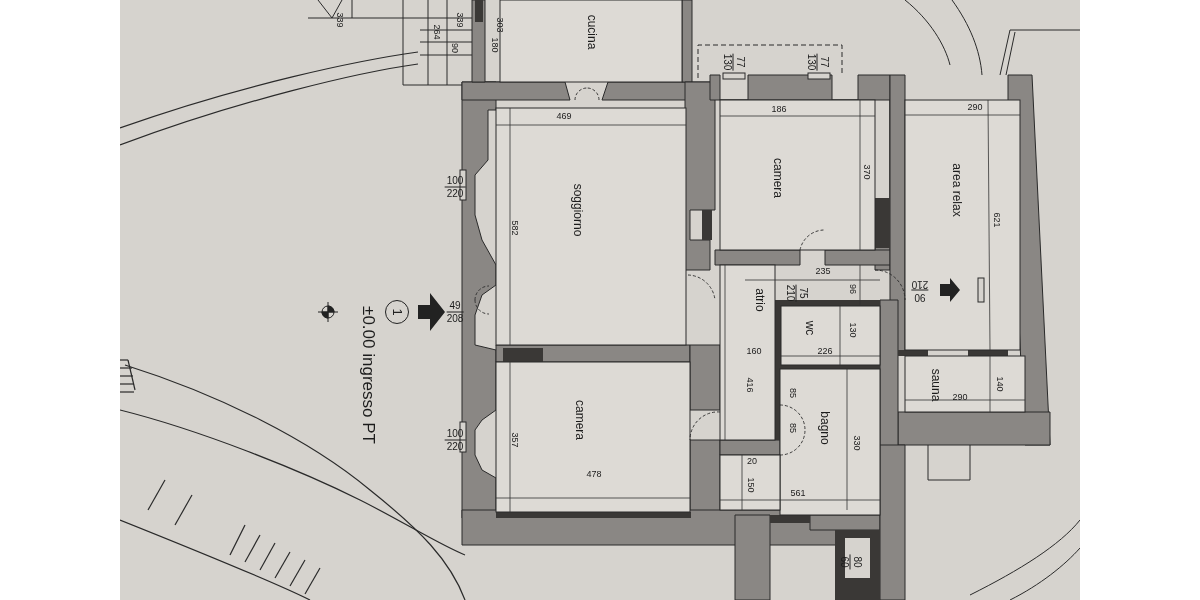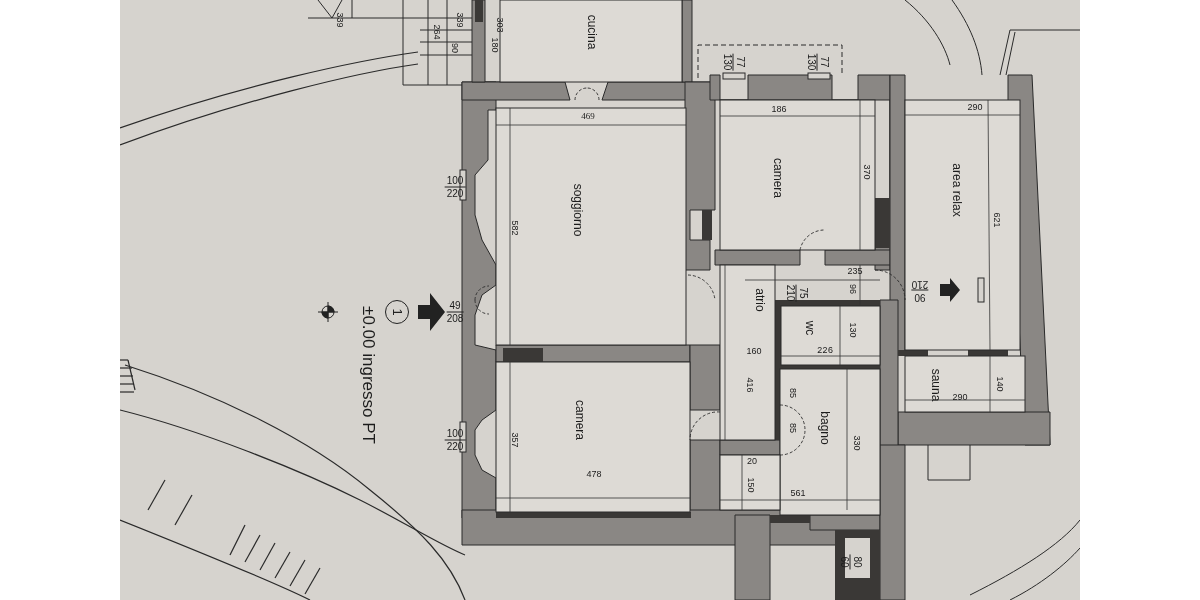--- a/index.html
+++ b/index.html
@@ -203,30 +203,30 @@
   <span class="lbl room rot" style="left:472px; top:32px;">cucina</span>
   <span class="lbl room rot" style="left:458px; top:210px;">soggiorno</span>
   <span class="lbl room rot" style="left:658px; top:178px;">camera</span>
   <span class="lbl room rot" style="left:837px; top:190px;">area relax</span>
   <span class="lbl room rot" style="left:640px; top:300px;">atrio</span>
   <span class="lbl room rot" style="left:690px; top:328px;">wc</span>
   <span class="lbl room rot" style="left:816px; top:385px;">sauna</span>
   <span class="lbl room rot" style="left:460px; top:420px;">camera</span>
   <span class="lbl room rot" style="left:705px; top:428px;">bagno</span>
 
-  <span class="lbl dim norot" style="left:468px; top:116px;font-family:Liberation Serif, serif;">469</span>
+  <span class="lbl dim norot" style="left:444px; top:116px;">469</span>
   <span class="lbl dim rot" style="left:395px; top:228px;">582</span>
   <span class="lbl dim norot" style="left:659px; top:109px;">186</span>
   <span class="lbl dim rot" style="left:747px; top:172px;">370</span>
   <span class="lbl dim norot" style="left:855px; top:107px;">290</span>
   <span class="lbl dim rot" style="left:877px; top:220px;">621</span>
-  <span class="lbl dim norot" style="left:703px; top:271px;margin-left:32px;">235</span>
+  <span class="lbl dim norot" style="left:703px; top:271px;">235</span>
   <span class="lbl dim norot" style="left:634px; top:351px;">160</span>
   <span class="lbl dim rot" style="left:630px; top:385px;">416</span>
-  <span class="lbl dim norot" style="left:705px; top:351px;font-family:Liberation Mono, monospace;">226</span>
+  <span class="lbl dim norot" style="left:705px; top:351px;">226</span>
   <span class="lbl dim rot" style="left:733px; top:330px;">130</span>
   <span class="lbl dim rot" style="left:733px; top:289px;">96</span>
   <span class="lbl dim norot" style="left:840px; top:397px;">290</span>
   <span class="lbl dim rot" style="left:880px; top:384px;">140</span>
   <span class="lbl dim norot" style="left:474px; top:474px;">478</span>
   <span class="lbl dim rot" style="left:395px; top:440px;">357</span>
   <span class="lbl dim norot" style="left:678px; top:493px;">561</span>
   <span class="lbl dim rot" style="left:737px; top:443px;">330</span>
   <span class="lbl dim rot" style="left:631px; top:485px;">150</span>
   <span class="lbl dim norot" style="left:632px; top:461px;">20</span>

